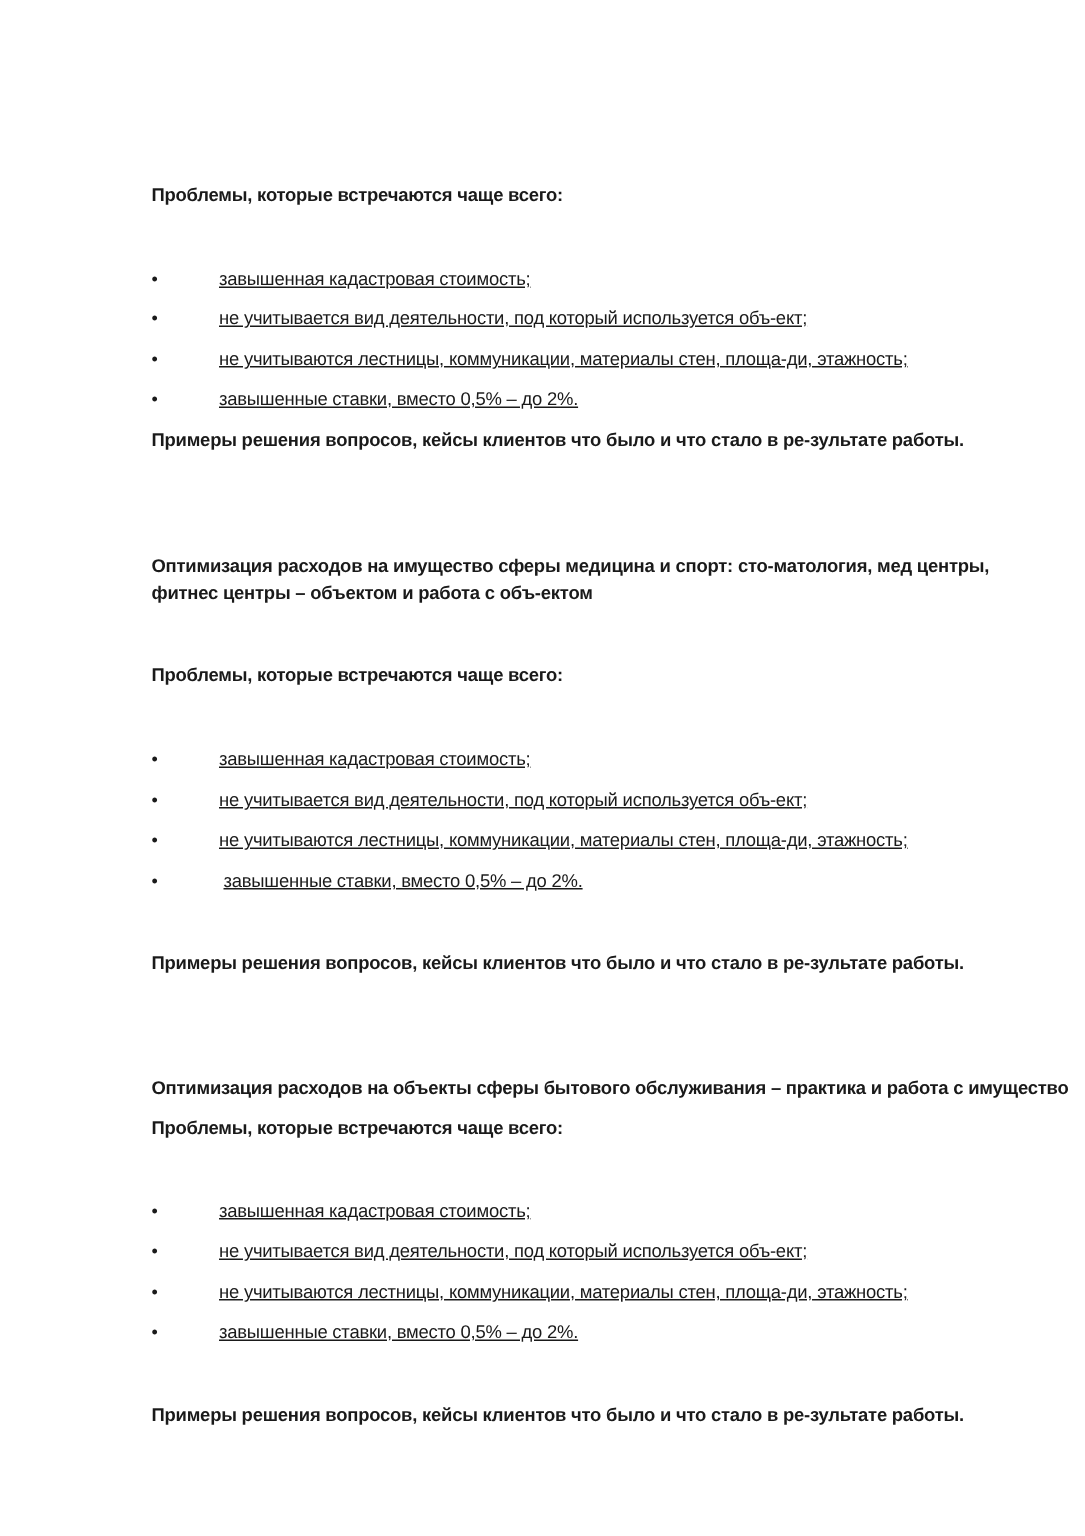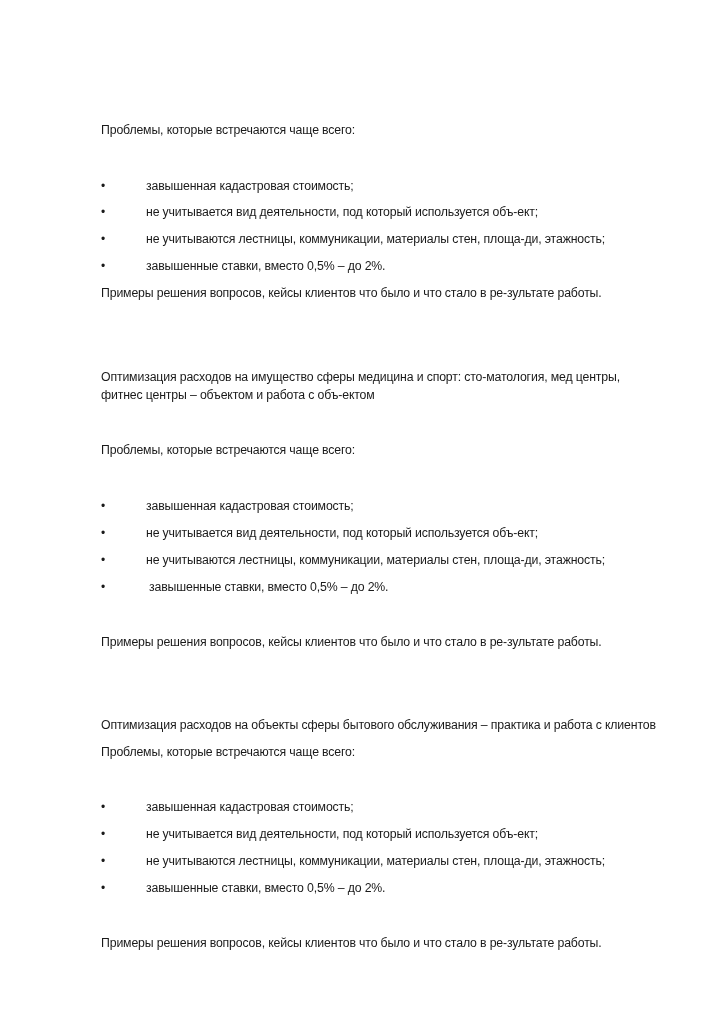--- a/index.html
+++ b/index.html
@@ -15,26 +15,28 @@
       font-family: "Liberation Sans", sans-serif;
       color: #1a1a1a;
       font-size: 12.3px;
       letter-spacing: -0.15px;
     }
     .line {
       position: absolute;
       left: 101px;
       white-space: nowrap;
       line-height: 15px;
+      font-weight: bold;
     }
     .bullet-row {
       position: absolute;
       left: 101px;
       white-space: nowrap;
       line-height: 15px;
+      text-decoration: underline;
     }
     .bullet-row .dot {
       display: inline-block;
       width: 45px;
       font-size: 12px;
     }
     .bullet-row .txt.indent { padding-left: 3px; }
   </style>
 </head>
 <body>
@@ -67,21 +69,21 @@
   <span class="dot">•</span><span class="txt">не учитывается вид деятельности, под который используется объ-ект;</span>
 </div>
 <div class="bullet-row" style="top:553px">
   <span class="dot">•</span><span class="txt">не учитываются лестницы, коммуникации, материалы стен, площа-ди, этажность;</span>
 </div>
 <div class="bullet-row" style="top:580px">
   <span class="dot">•</span><span class="txt indent">завышенные ставки, вместо 0,5% – до 2%.</span>
 </div>
 <div class="line" style="top:635px">Примеры решения вопросов, кейсы клиентов что было и что стало в ре-зультате работы.</div>
 
-<div class="line" style="top:718px">Оптимизация расходов на объекты сферы бытового обслуживания – практика и работа с клиентов</div>
+<div class="line" style="top:718px">Оптимизация расходов на объекты сферы бытового обслуживания – практика и работа с имущество</div>
 <div class="line" style="top:745px">Проблемы, которые встречаются чаще всего:</div>
 
 <div class="bullet-row" style="top:800px">
   <span class="dot">•</span><span class="txt">завышенная кадастровая стоимость;</span>
 </div>
 <div class="bullet-row" style="top:827px">
   <span class="dot">•</span><span class="txt">не учитывается вид деятельности, под который используется объ-ект;</span>
 </div>
 <div class="bullet-row" style="top:854px">
   <span class="dot">•</span><span class="txt">не учитываются лестницы, коммуникации, материалы стен, площа-ди, этажность;</span>

